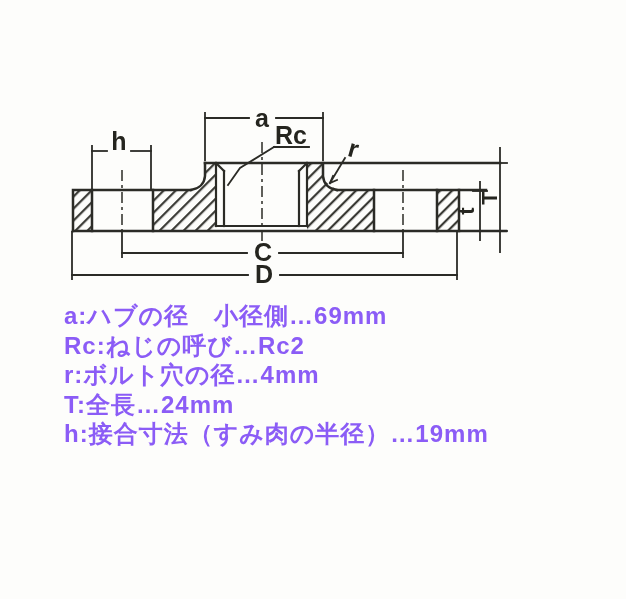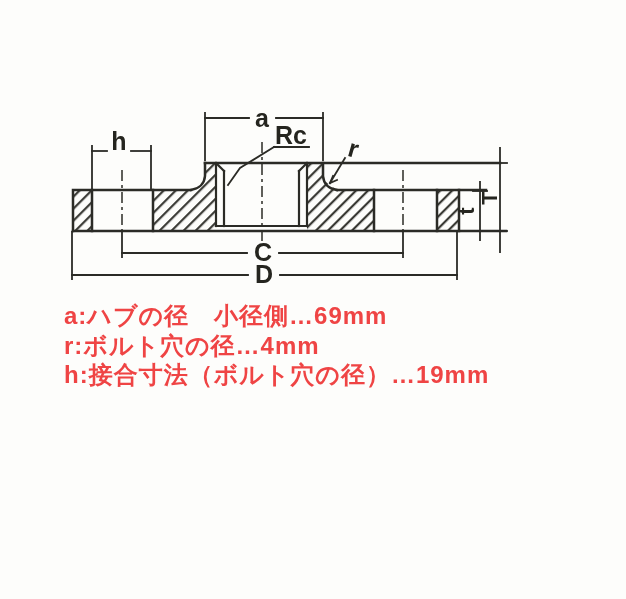--- a/index.html
+++ b/index.html
@@ -14,21 +14,21 @@
     position:absolute;left:0;top:0;width:626px;height:300px;
   }
   svg text{
     font-family:"Liberation Sans", sans-serif;
     fill:#25251f;
   }
   .dim-label{font-size:25px;font-weight:600;}
   .dim-label-small{font-size:22px;font-weight:600;}
   .legend{
     position:absolute;left:64px;top:301px;width:540px;
-    color:#ef4444;
+    color:#8b5cf6;
     font-size:24px;
     font-weight:600;
     letter-spacing:1px;
     line-height:29.5px;
     white-space:nowrap;
   }
   .legend-line{height:29.5px;}
 </style>
 </head>
 <body>
@@ -121,15 +121,17 @@
   <text x="119" y="150" text-anchor="middle" class="dim-label">h</text>
   <text x="263" y="261" text-anchor="middle" class="dim-label">C</text>
   <text x="264" y="283" text-anchor="middle" class="dim-label">D</text>
   <text x="474" y="211" text-anchor="middle" class="dim-label-small" transform="rotate(-90 474 211)">t</text>
   <text x="497" y="198" text-anchor="middle" class="dim-label-small" transform="rotate(-90 497 198)">T</text>
 </svg>
 </div>
 
 <div class="legend">
   <div class="legend-line">a:ハブの径　小径側…69mm</div>
+  <div class="legend-line">Rc:ねじの呼び…Rc2</div>
   <div class="legend-line">r:ボルト穴の径…4mm</div>
-  <div class="legend-line">h:接合寸法（ボルト穴の径）…19mm</div>
+  <div class="legend-line">T:全長…24mm</div>
+  <div class="legend-line">h:接合寸法（すみ肉の半径）…19mm</div>
 </div>
 
 </body></html>

